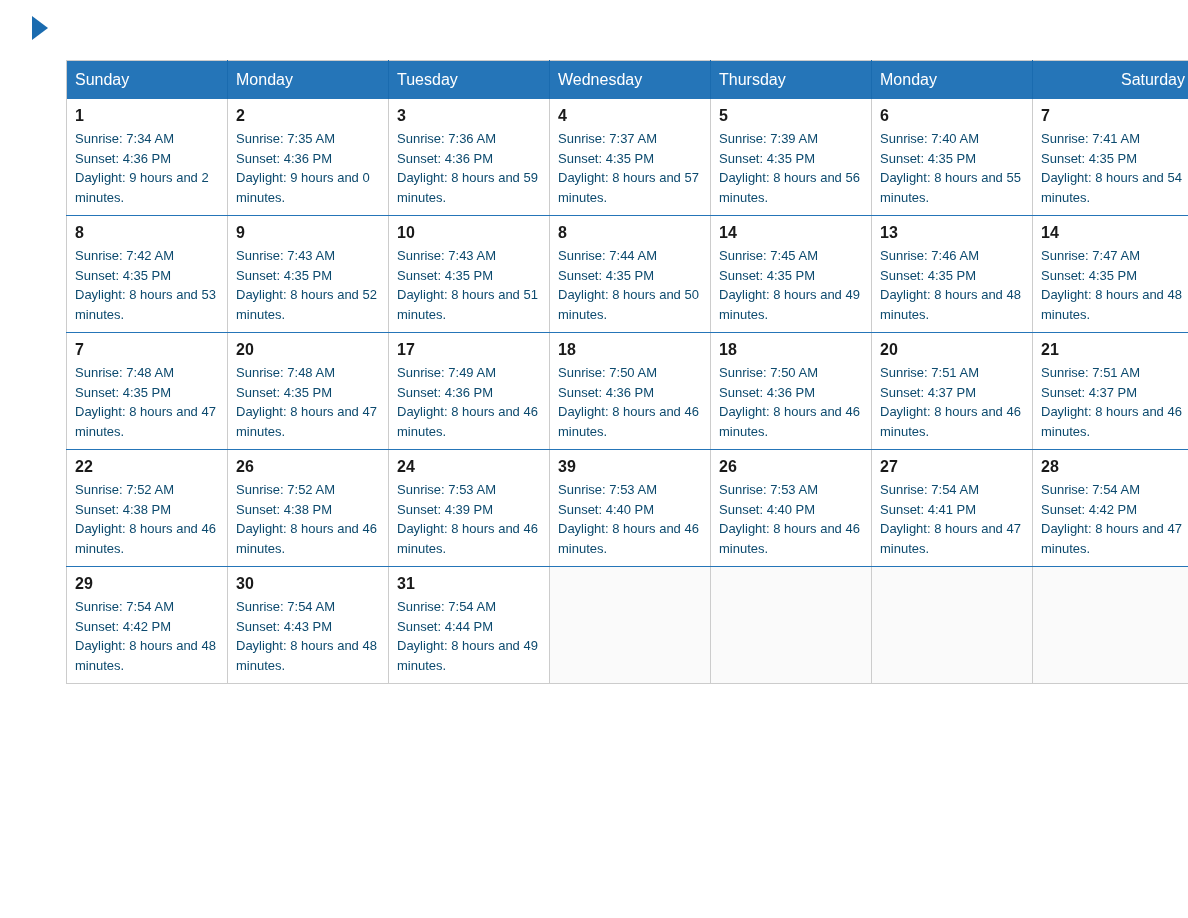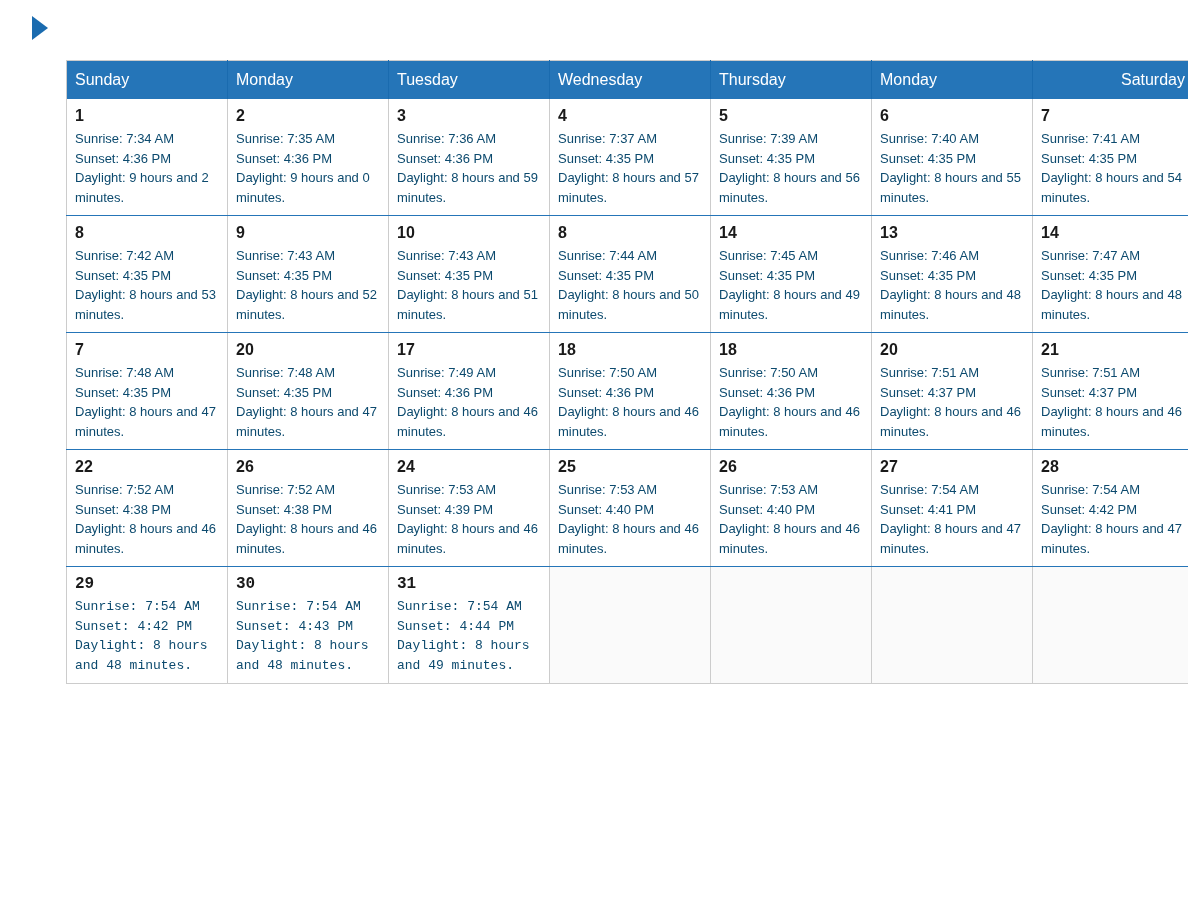--- a/index.html
+++ b/index.html
@@ -86,21 +86,20 @@
       border-right: 1px solid #ccc;
       border-bottom: 1px solid #2575b8;
       width: calc(100% / 7);
       min-height: 100px;
     }
     .calendar-table td:last-child {
       border-right: none;
     }
     .calendar-table tr:last-child td {
       border-bottom: none;
-      font-family: Liberation Mono, monospace;
     }
     .day-number {
       font-size: 16px;
       font-weight: bold;
       color: #1a1a1a;
       margin-bottom: 4px;
     }
     .day-info {
       font-size: 13px;
       color: #0c4a6e;
@@ -237,21 +236,21 @@
         </td>
         <td>
           <div class="day-number">26</div>
           <div class="day-info">Sunrise: 7:52 AM<br>Sunset: 4:38 PM<br>Daylight: 8 hours and 46 minutes.</div>
         </td>
         <td>
           <div class="day-number">24</div>
           <div class="day-info">Sunrise: 7:53 AM<br>Sunset: 4:39 PM<br>Daylight: 8 hours and 46 minutes.</div>
         </td>
         <td>
-          <div class="day-number">25</div>
+          <div class="day-number">39</div>
           <div class="day-info">Sunrise: 7:53 AM<br>Sunset: 4:40 PM<br>Daylight: 8 hours and 46 minutes.</div>
         </td>
         <td>
           <div class="day-number">26</div>
           <div class="day-info">Sunrise: 7:53 AM<br>Sunset: 4:40 PM<br>Daylight: 8 hours and 46 minutes.</div>
         </td>
         <td>
           <div class="day-number">27</div>
           <div class="day-info">Sunrise: 7:54 AM<br>Sunset: 4:41 PM<br>Daylight: 8 hours and 47 minutes.</div>
         </td>

